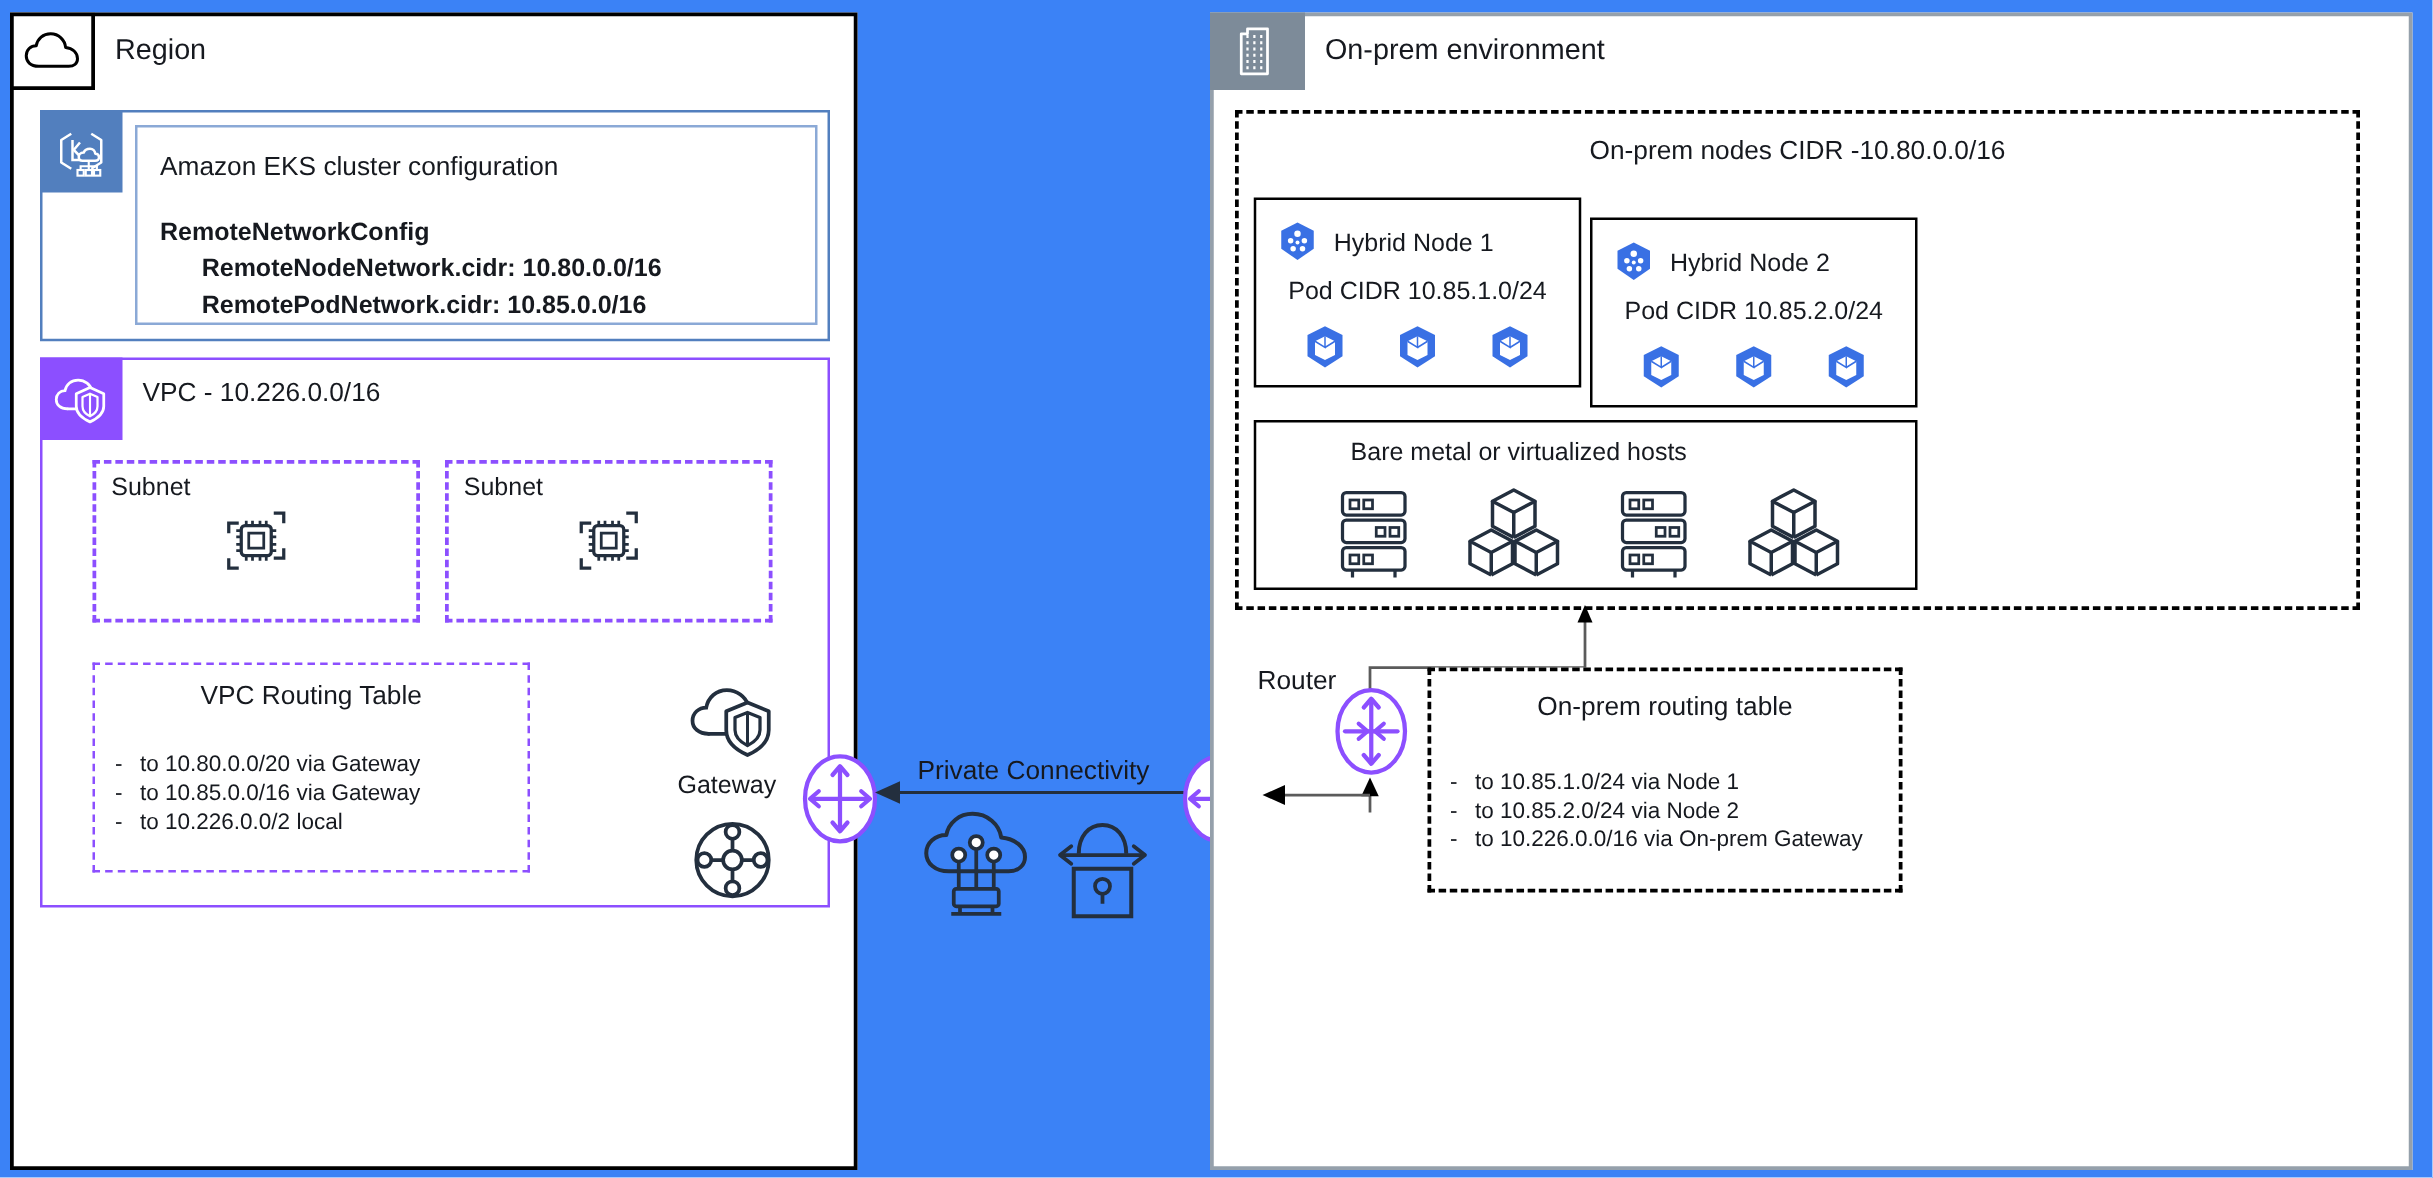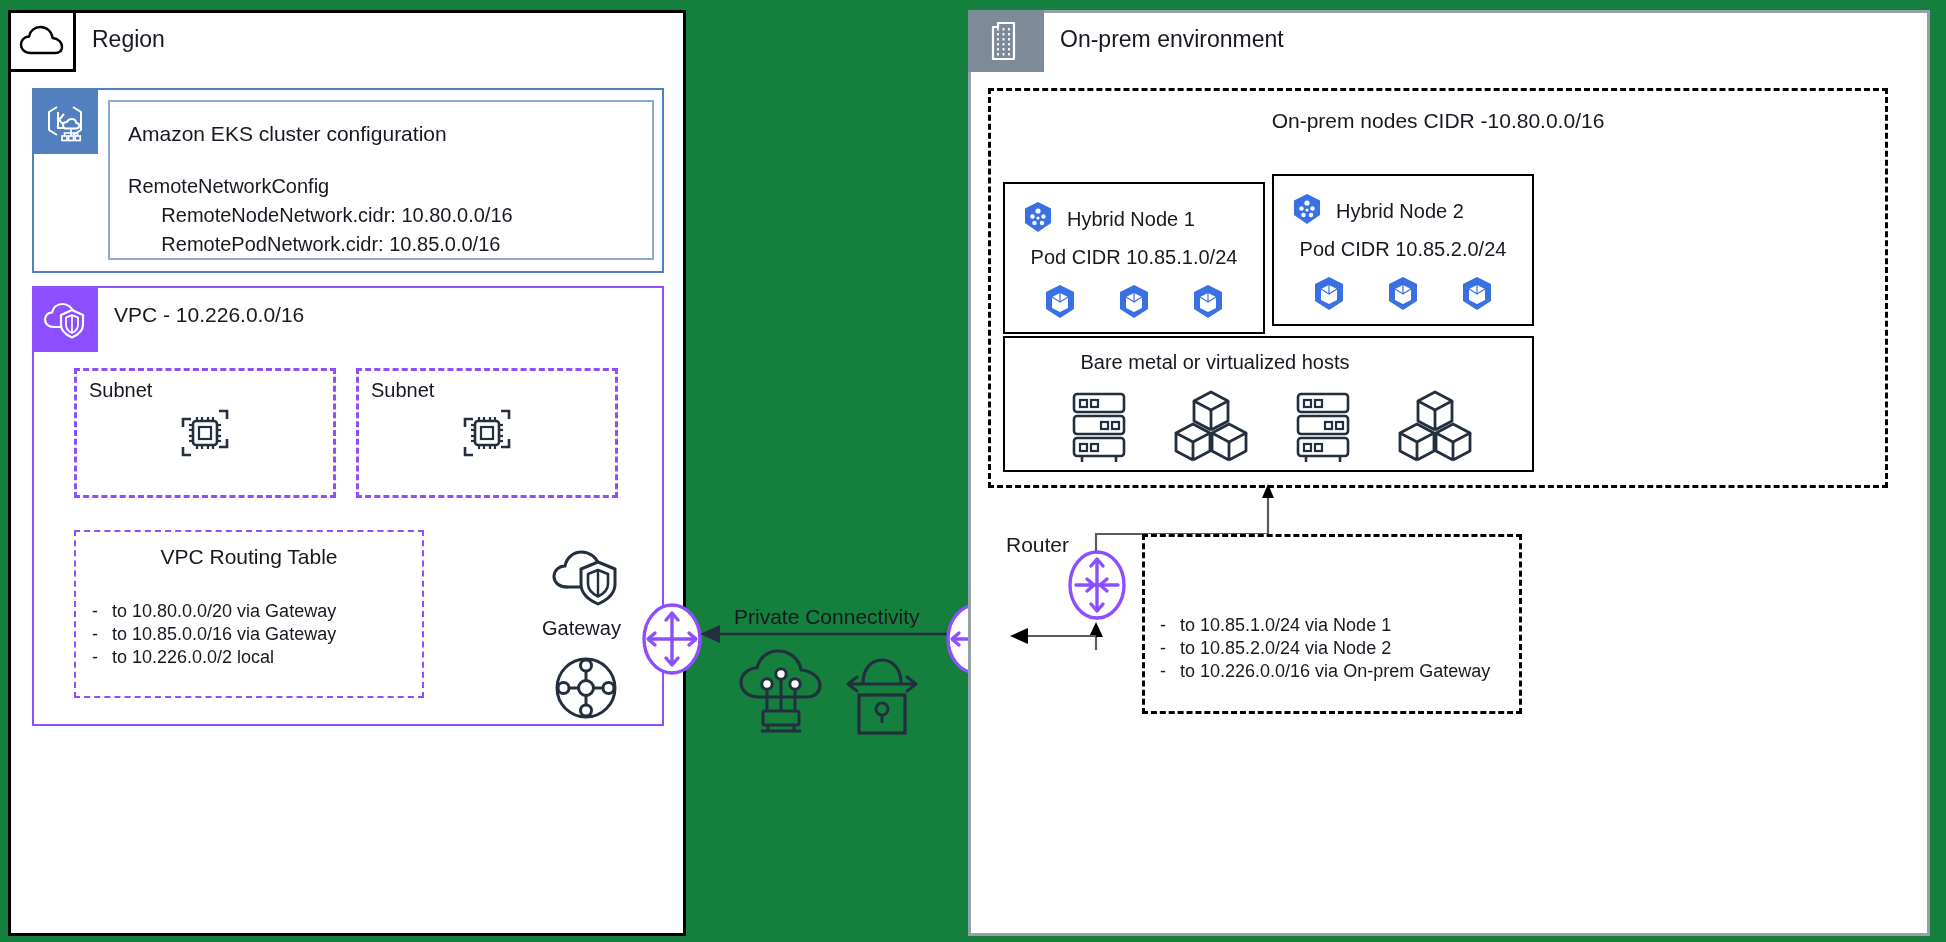--- a/index.html
+++ b/index.html
@@ -1,33 +1,33 @@
 <!DOCTYPE html>
 <html><head>
 <meta charset="utf-8">
 <style>
   html,body{margin:0;padding:0;background:#ffffff;}
   body{font-family:"Liberation Sans","DejaVu Sans",sans-serif;color:#16191f;}
-  #canvas{position:relative;width:1946px;height:942px;overflow:hidden;background:#15803d;}
+  #canvas{position:relative;width:1946px;height:942px;overflow:hidden;background:#3b82f6;}
 
   .abs{position:absolute;box-sizing:border-box;}
 
   
   #region-box{left:8px;top:10px;width:678px;height:926px;border:3px solid #000;background:#fff;}
   #region-icon{left:8px;top:10px;width:68px;height:62px;border:3px solid #000;background:#fff;
                 display:flex;align-items:center;justify-content:center;}
   #region-title{left:92px;top:26px;font-size:23px;color:#16191f;}
 
   
   #eks-box{left:32px;top:88px;width:632px;height:185px;border:2px solid #527fbe;background:#fff;}
   #eks-badge{left:32px;top:88px;width:66px;height:66px;background:#527fbe;
              display:flex;align-items:center;justify-content:center;}
   #eks-inner{left:108px;top:100px;width:546px;height:160px;border:2px solid #8ba9d6;background:#fff;}
   #eks-title{left:128px;top:122px;font-size:21px;}
-  #eks-cfg{left:128px;top:172px;font-size:20px;line-height:29px;white-space:pre;}
+  #eks-cfg{left:128px;top:172px;font-size:20px;line-height:29px;white-space:pre;font-weight:bold;}
 
   
   #vpc-box{left:32px;top:286px;width:632px;height:440px;border:2px solid #8c4fff;background:#fff;}
   #vpc-badge{left:32px;top:286px;width:66px;height:66px;background:#8c4fff;
              display:flex;align-items:center;justify-content:center;}
   #vpc-title{left:114px;top:303px;font-size:21px;}
 
   .subnet{border:3px dashed #8c4fff;background:#fff;}
   #subnet-1{left:74px;top:368px;width:262px;height:130px;}
   #subnet-2{left:356px;top:368px;width:262px;height:130px;}
@@ -58,21 +58,21 @@
   #onprem-box{left:968px;top:10px;width:962px;height:926px;border:3px solid #95a0ab;background:#fff;}
   #onprem-icon{left:968px;top:10px;width:76px;height:62px;background:#7d8b99;
                display:flex;align-items:center;justify-content:center;}
   #onprem-title{left:1060px;top:26px;font-size:23px;}
 
   #onprem-dashed{left:988px;top:88px;width:546px;height:400px;border:3px dashed #000;background:#fff;}
   #onprem-dashed{left:988px;top:88px;width:900px;height:400px;}
   #cidr-lines{left:988px;top:106px;width:900px;text-align:center;font-size:21px;line-height:30px;}
 
   .hybrid-node{border:2px solid #000;background:#fff;}
-  #hn-1{left:1003px;top:182px;width:262px;height:152px;}
+  #hn-1{left:1003px;top:158px;width:262px;height:152px;}
   #hn-2{left:1272px;top:174px;width:262px;height:152px;}
   .hn-head{position:absolute;left:16px;top:16px;display:flex;align-items:center;gap:12px;}
   .hn-title{font-size:20px;}
   .hn-cidr{position:absolute;left:0;top:62px;width:100%;text-align:center;font-size:20px;}
   .hn-pods{position:absolute;left:0;top:100px;width:100%;display:flex;justify-content:center;gap:40px;}
 
   #hosts-box{left:1003px;top:336px;width:531px;height:136px;border:2px solid #000;background:#fff;}
   #hosts-title{left:1003px;top:351px;width:424px;text-align:center;font-size:20px;}
   #hosts-icons{left:1003px;top:388px;width:531px;display:flex;justify-content:center;gap:42px;align-items:center;}
 
@@ -502,20 +502,21 @@
         <line x1="10" y1="39" x2="52" y2="39"></line>
         <polyline points="25,20 31,13 37,20"></polyline>
         <polyline points="25,58 31,65 37,58"></polyline>
         <polyline points="21,33 28,39 21,45"></polyline>
         <polyline points="41,33 34,39 41,45"></polyline>
       </g>
     </svg>
   </div>
 
   <div class="abs" id="oprt-box"></div>
+  <div class="abs" id="oprt-title">On-prem routing table</div>
   <div class="abs" id="oprt-list">
     <div class="row">
       <span class="dash">-</span>
       <span class="nowrap">to 10.85.1.0/24 via Node 1</span>
     </div>
     <div class="row">
       <span class="dash">-</span>
       <span class="nowrap">to 10.85.2.0/24 via Node 2</span>
     </div>
     <div class="row">

